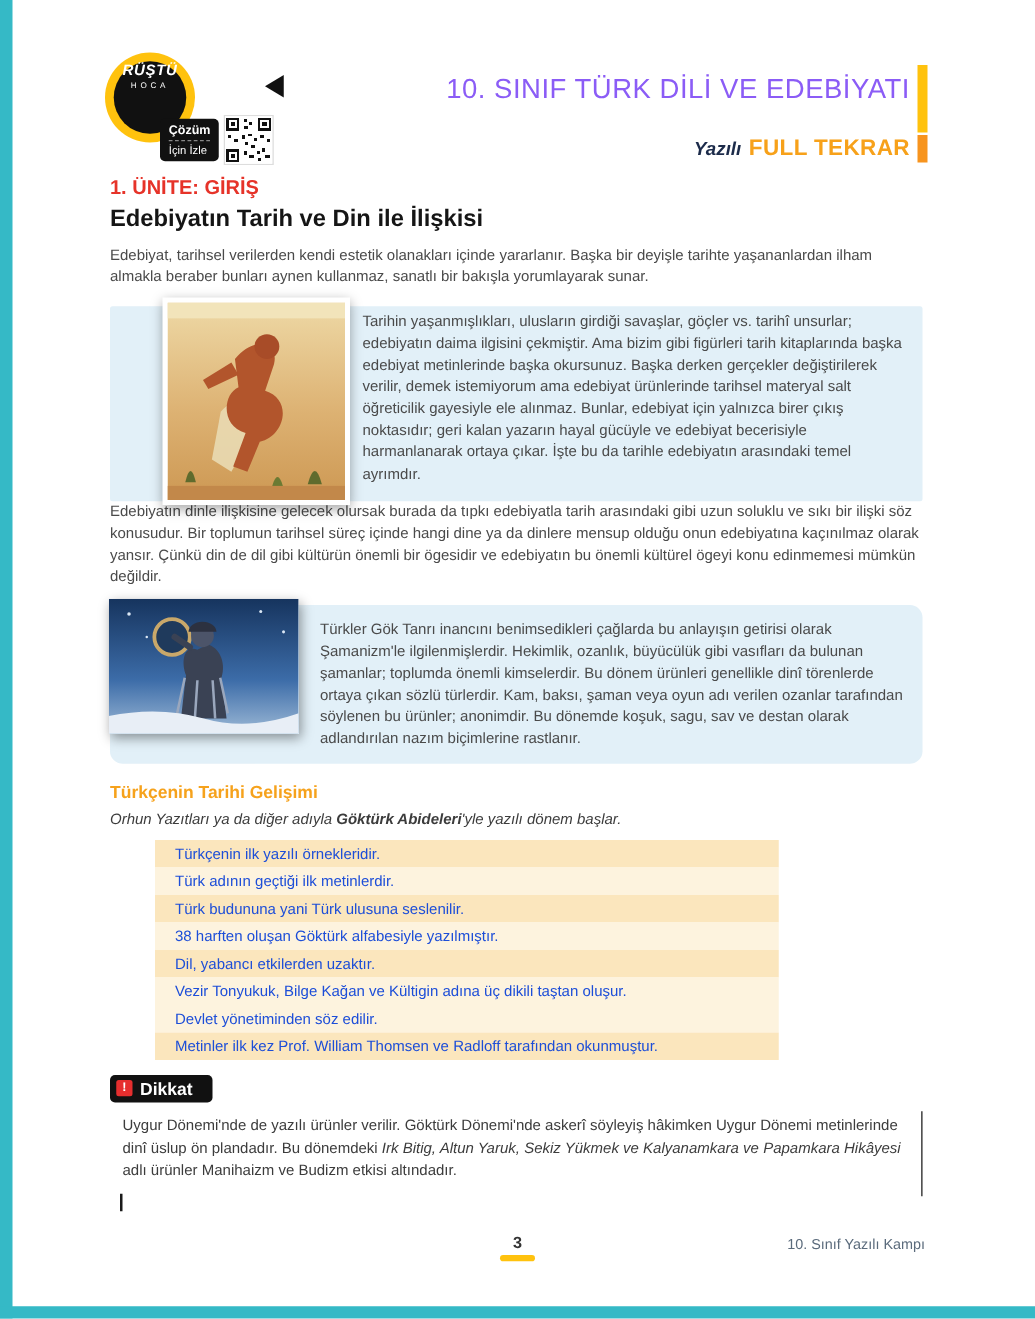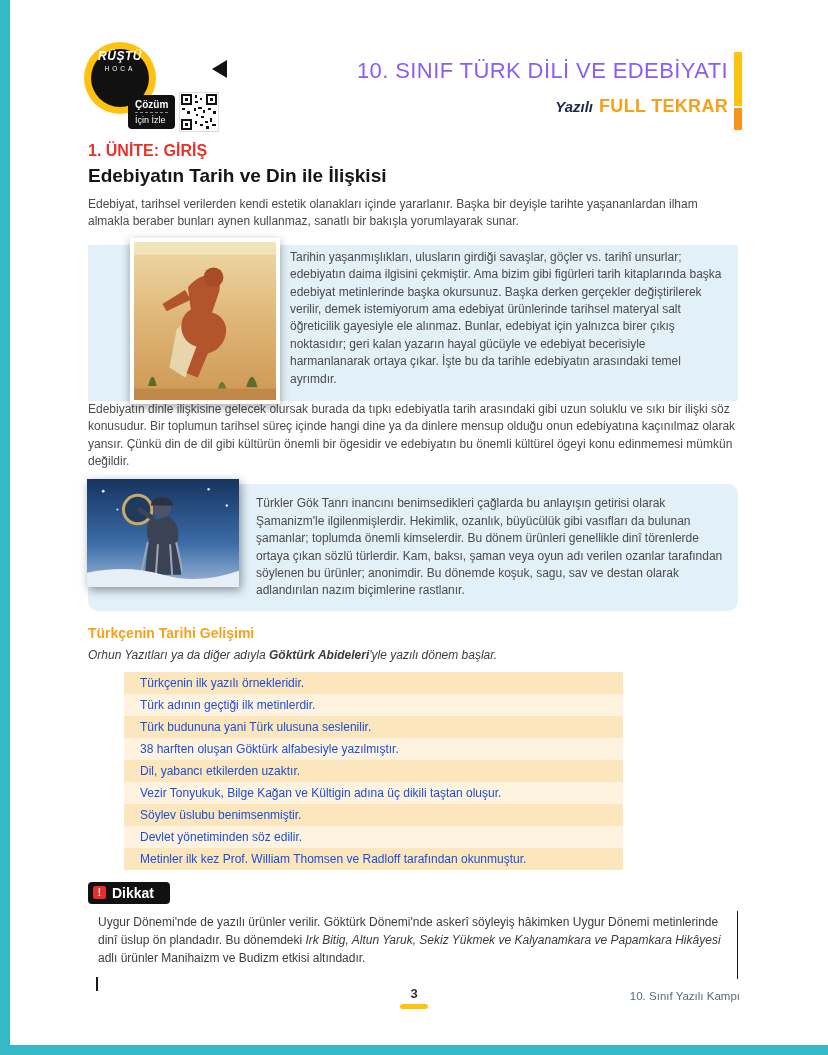--- a/index.html
+++ b/index.html
@@ -36,21 +36,21 @@
   }
   .qr-caption .c1 { color:#fff; font-size:10px; font-weight:bold; display:block; }
   .qr-caption .c2 { color:#fff; font-size:9px; display:block; border-top:1px dashed #888; margin-top:2px; padding-top:2px; }
   .qr-code { width:40px; height:40px; background:#fff; border:1px solid #ddd; }
   .qr-code svg { width:100%; height:100%; display:block; }
 
   .course-title {
     position:absolute; right:100px; top:58px;
     font-size:22px; color:#8b5cf6; letter-spacing:.4px; font-weight:500; white-space:nowrap;text-align:right;
   }
-  .subtitle { position:absolute; right:100px; top:96px; white-space:nowrap; }
+  .subtitle { position:absolute; right:100px; top:108px; white-space:nowrap; }
   .subtitle .prefix { color:#1c2b4a; font-weight:bold; font-style:italic; font-size:15px; margin-right:6px; }
   .subtitle .main   { color:#f7a11a; font-weight:bold; font-size:18px; letter-spacing:.3px; }
   .bar-yellow { position:absolute; right:86px; top:52px;  width:8px; height:54px; background:#ffc20e; }
   .bar-orange { position:absolute; right:86px; top:108px; width:8px; height:22px; background:#f7941e; }
 
   
   .content { position:absolute; left:88px; top:142px; width:650px; }
   .unit-heading  { color:#e63329; font-size:16px; font-weight:bold; margin-bottom:5px; }
   .topic-heading { color:#151515; font-size:19px; font-weight:bold; margin-bottom:9px; }
   .body-text { font-size:12px; line-height:1.45; color:#4a4a4a; }
@@ -241,21 +241,20 @@
     <div class="timeline-heading">Türkçenin Tarihi Gelişimi</div>
     <p class="orhun-line"><span class="i">Orhun Yazıtları</span><span class="i"> ya da diğer adıyla </span><span class="bi">Göktürk Abideleri</span><span class="i">'yle yazılı dönem başlar.</span></p>
 
     <ul class="features">
         <li class="odd"><span>Türkçenin ilk yazılı örnekleridir.</span></li>
         <li class="even"><span>Türk adının geçtiği ilk metinlerdir.</span></li>
         <li class="odd"><span>Türk budununa yani Türk ulusuna seslenilir.</span></li>
         <li class="even"><span>38 harften oluşan Göktürk alfabesiyle yazılmıştır.</span></li>
         <li class="odd"><span>Dil, yabancı etkilerden uzaktır.</span></li>
         <li class="even"><span>Vezir Tonyukuk, Bilge Kağan ve Kültigin adına üç dikili taştan oluşur.</span></li>
-        <li class="odd"><span>Söylev üslubu benimsenmiştir.</span></li>
         <li class="even"><span>Devlet yönetiminden söz edilir.</span></li>
         <li class="odd"><span>Metinler ilk kez Prof. William Thomsen ve Radloff tarafından okunmuştur.</span></li>
       </ul>
 
     <div class="dikkat-badge">
       <span class="dikkat-icon">!</span>
       <span class="dikkat-label">Dikkat</span>
     </div>
     <div class="dikkat-box"><span>Uygur Dönemi'nde de yazılı ürünler verilir. Göktürk Dönemi'nde askerî söyleyiş hâkimken Uygur Dönemi metinlerinde dinî üslup ön plandadır. Bu dönemdeki </span><span class="i">Irk Bitig, Altun Yaruk, Sekiz Yükmek ve Kalyanamkara ve Papamkara Hikâyesi</span><span> adlı ürünler Manihaizm ve Budizm etkisi altındadır.</span></div>
   </div>

